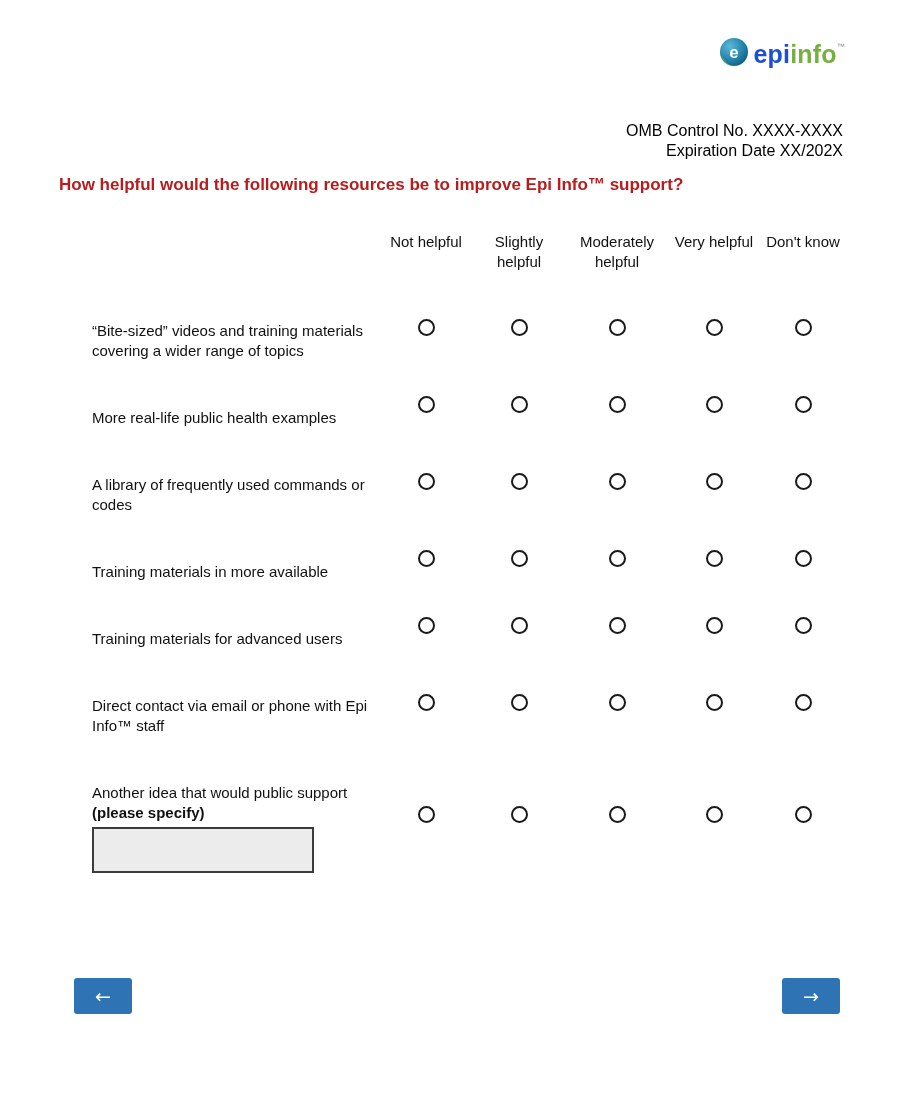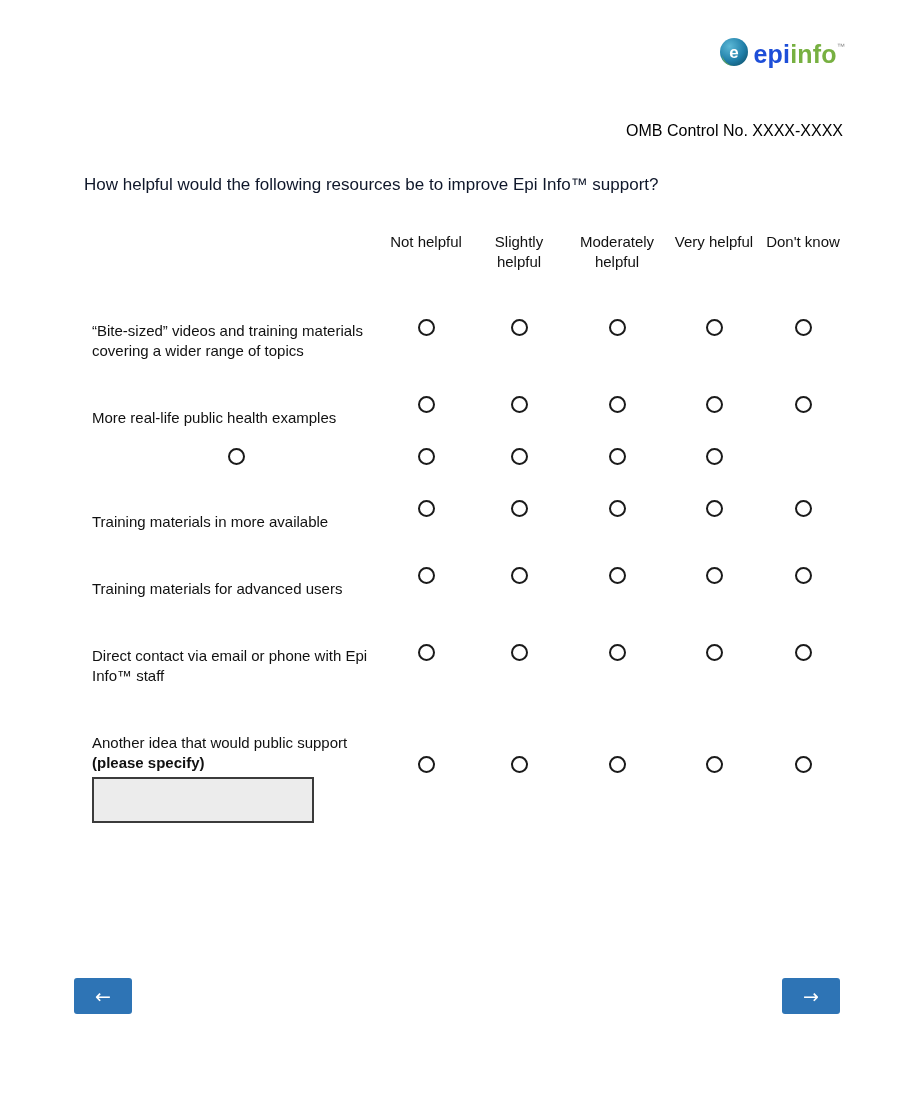--- a/index.html
+++ b/index.html
@@ -39,23 +39,24 @@
     font-size: 16px;
     line-height: 20px;
     color: #000000;
     margin-top: 32px;
   }
 
   
   .question {
     position: absolute;
     top: 175px;
-    left: 84px;
+    left: 59px;
     font-size: 17px;
-    color: #0f172a;
+    color: #b91c1c;
+    font-weight: bold;
   }
 
   
   .matrix {
     position: absolute;
     top: 232px;
     left: 92px;
     width: 754px;
   }
   .matrix-header,
@@ -141,20 +142,21 @@
         <circle cx="15" cy="15" r="14" fill="url(#globeGrad)"></circle>
         <path d="M4 23 A14 14 0 0 0 15 29 A14 14 0 0 1 3 18 Z" fill="#7ab648" opacity="0.85"></path>
         <text x="15" y="21" font-size="17" font-weight="bold" fill="#ffffff" text-anchor="middle" font-family="Liberation Sans, sans-serif">e</text>
       </svg>
     </span>
     <span class="logo-text"><span class="logo-epi">epi</span><span class="logo-info">info</span><span class="logo-tm">™</span></span>
   </div>
 
   <div class="omb">
     <div>OMB Control No. XXXX-XXXX</div>
+    <div>Expiration Date XX/202X</div>
   </div>
 
   <div class="question">How helpful would the following resources be to improve Epi Info™ support?</div>
 
   <div class="matrix">
 
     <div class="matrix-header">
       <div></div>
       <div class="col-head">Not helpful</div>
       <div class="col-head">Slightly helpful</div>
@@ -195,20 +197,21 @@
         </div>
       <div class="radio-cell">
           <span class="radio"></span>
         </div>
       <div class="radio-cell">
           <span class="radio"></span>
         </div>
     </div>
 
     <div class="matrix-row">
+      <div class="row-label">A library of frequently used commands or codes</div>
       <div class="radio-cell">
           <span class="radio"></span>
         </div>
       <div class="radio-cell">
           <span class="radio"></span>
         </div>
       <div class="radio-cell">
           <span class="radio"></span>
         </div>
       <div class="radio-cell">

